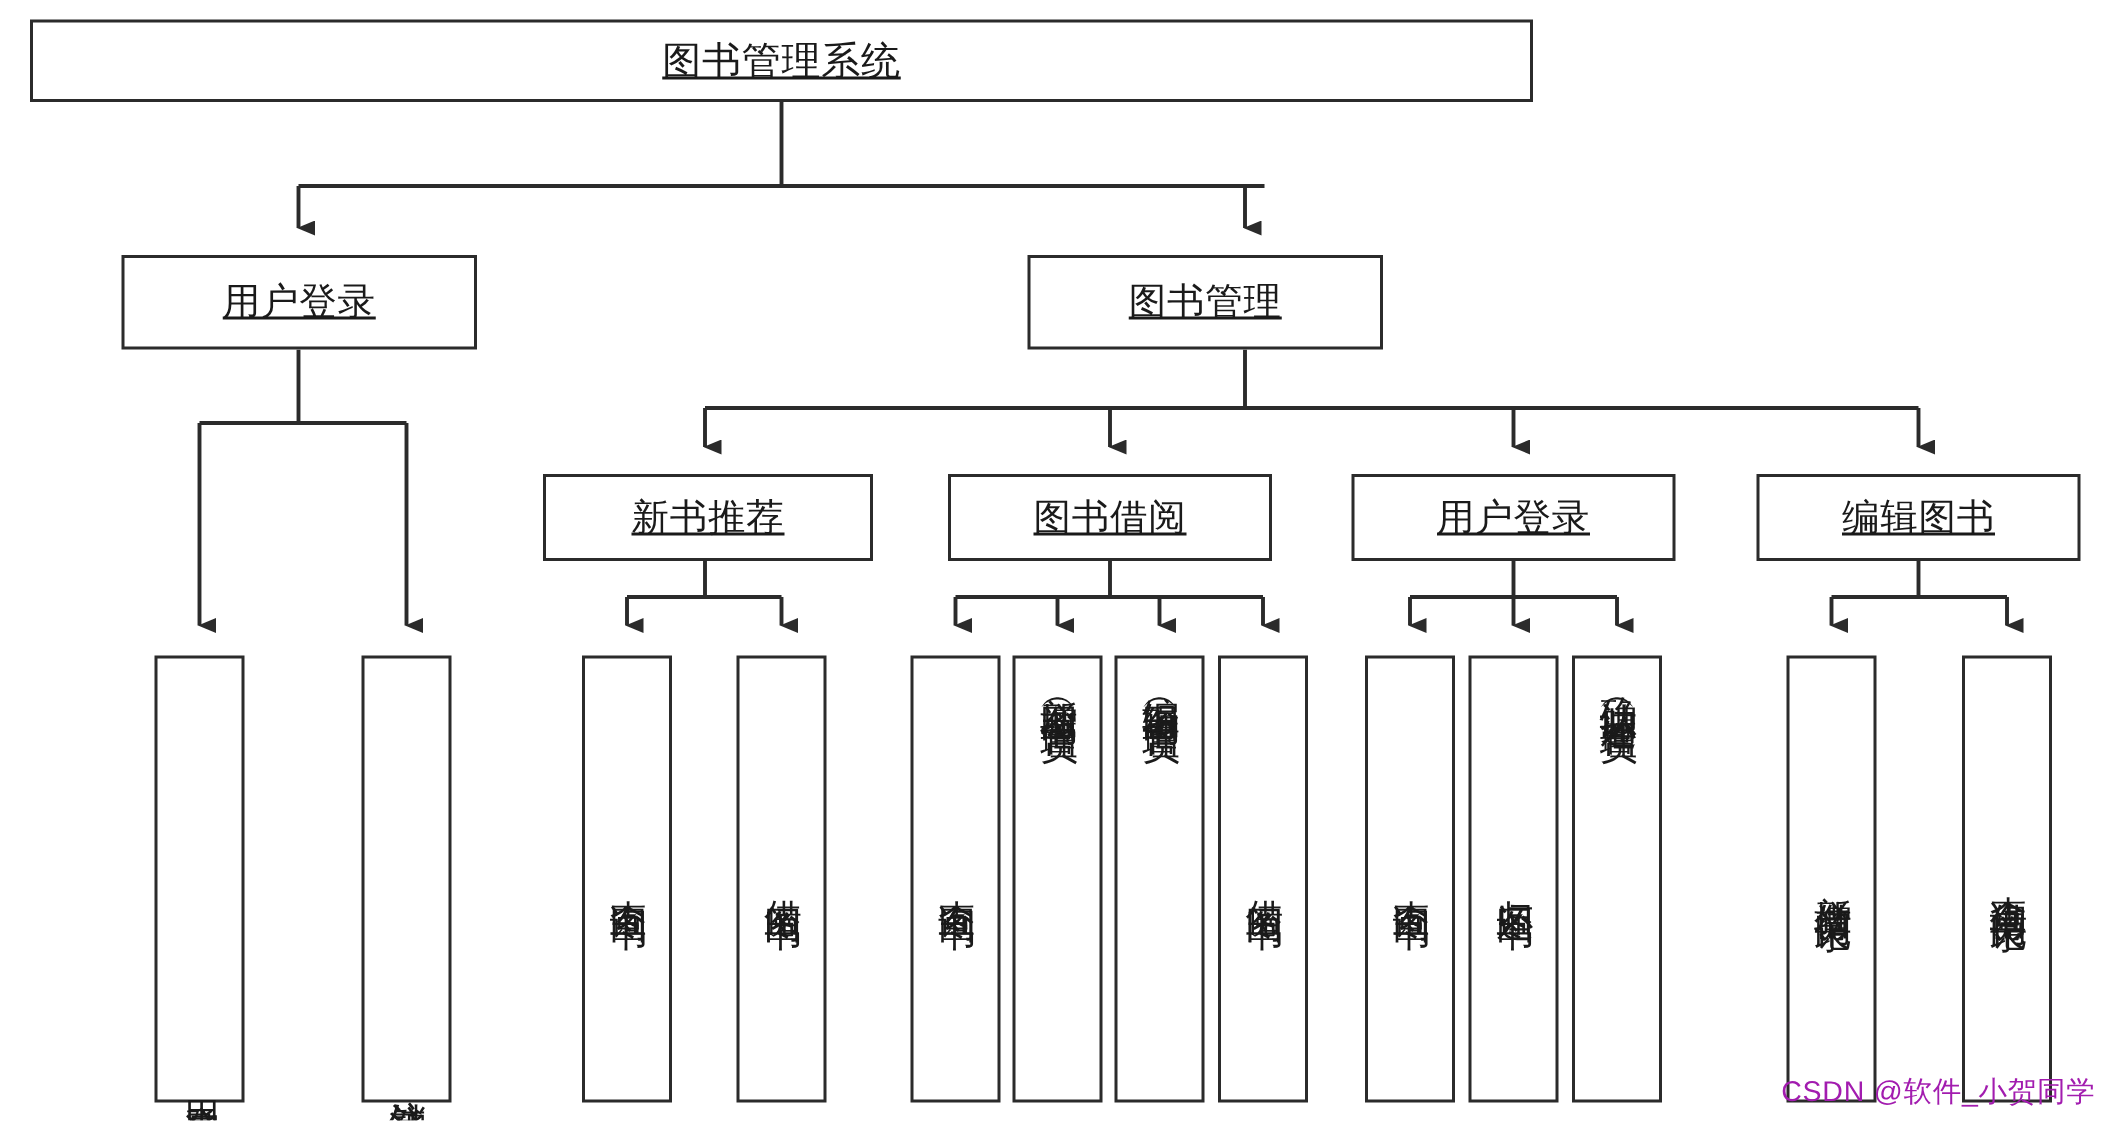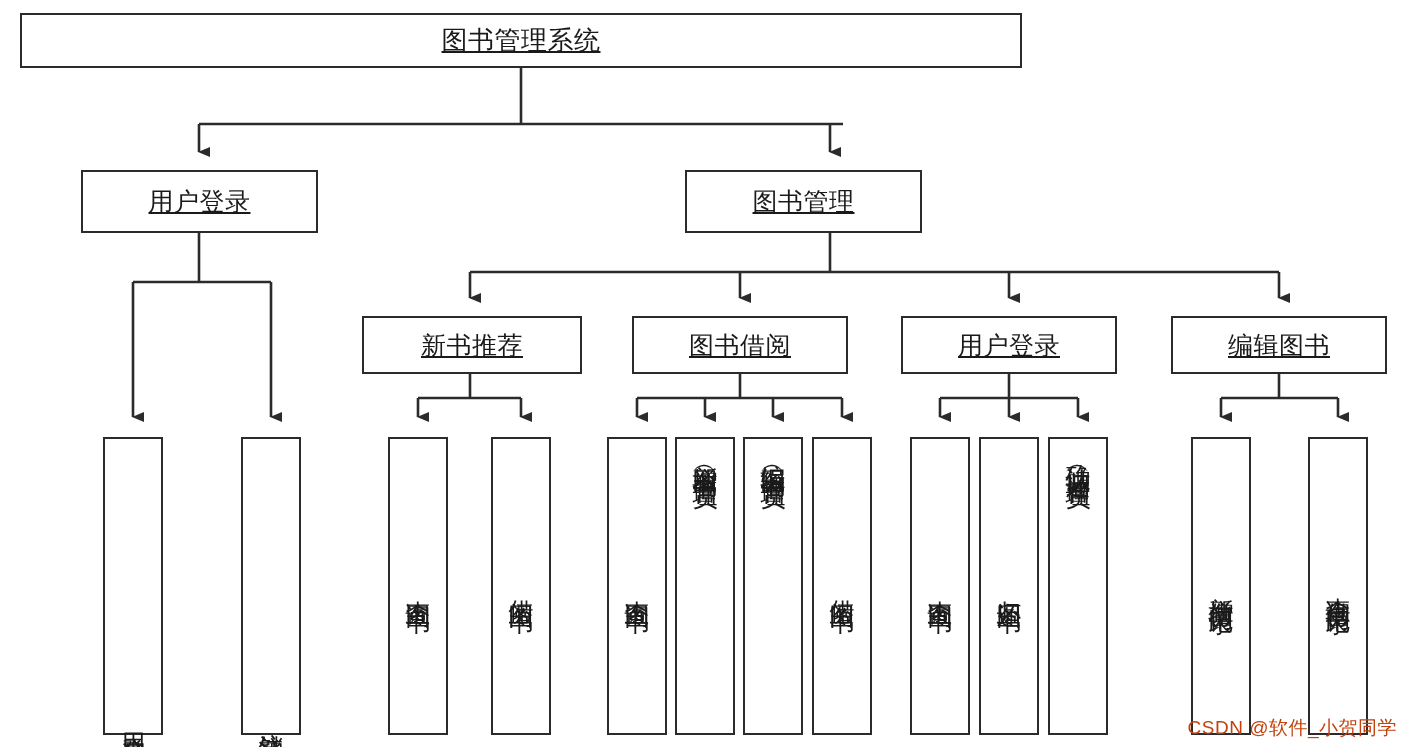--- a/index.html
+++ b/index.html
@@ -71,21 +71,21 @@
     font-size: 25px;
     line-height: 1;
     letter-spacing: 3px;
     white-space: nowrap;
   }
   .watermark {
     position: absolute;
     right: 8px;
     bottom: 6px;
     font-size: 19px;
-    color: #c2410c;
+    color: #a21caf;
     letter-spacing: 0.5px;
     white-space: nowrap;
     pointer-events: none;
   }
 </style>
 </head>
 <body>
 
 <div id="canvas">
 

